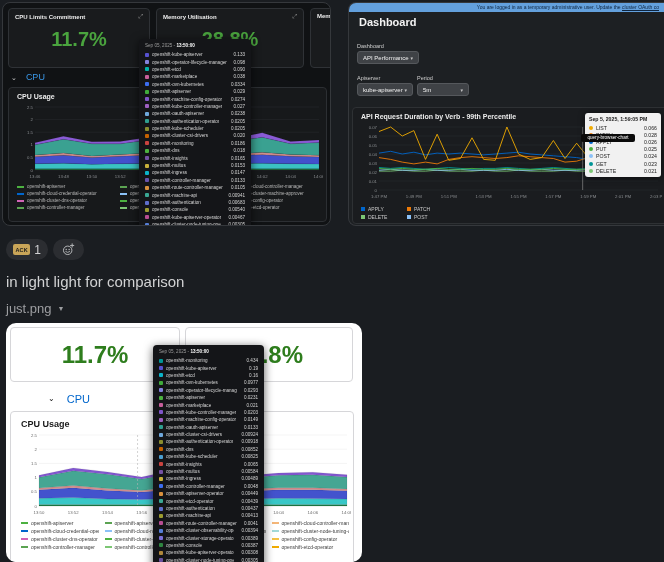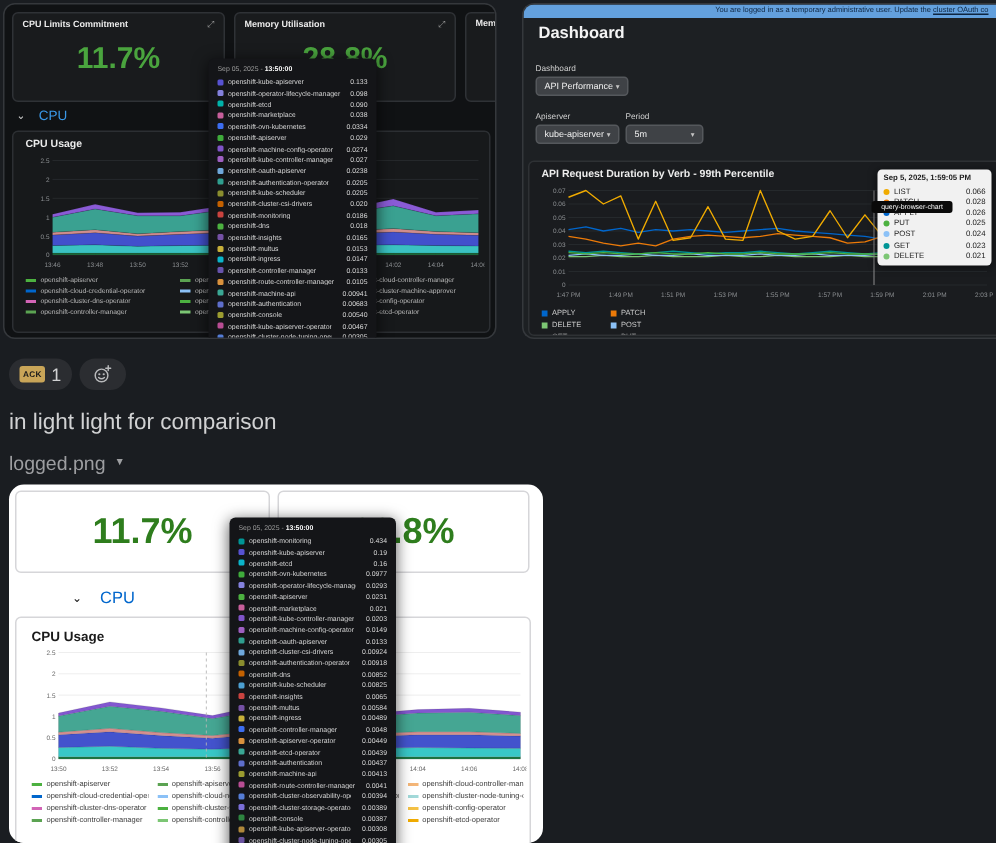--- a/index.html
+++ b/index.html
@@ -466,21 +466,21 @@
     <circle cx="7" cy="9" r="5.2" fill="none" stroke="#b8b9bb" stroke-width="1.2"></circle>
     <circle cx="5.2" cy="8" r="0.9" fill="#b8b9bb"></circle>
     <circle cx="8.8" cy="8" r="0.9" fill="#b8b9bb"></circle>
     <path d="M4.6 10.6 Q7 12.8 9.4 10.6" fill="none" stroke="#b8b9bb" stroke-width="1.1" stroke-linecap="round"></path>
     <path d="M12.5 1 v4 M10.5 3 h4" stroke="#b8b9bb" stroke-width="1.2" stroke-linecap="round"></path>
   </svg>
 </div>
 
 <div class="abs msg">in light light for comparison</div>
 <div class="abs fname">
-  <span>logged.png</span>
+  <span>just.png</span>
   <span class="tri">▼</span>
 </div>
 
 <div class="abs shotC">
   <div class="lcard" style="left:4px; width:170px;">
     <span class="lcard-v">11.7%</span>
   </div>
   <div class="lcard" style="left:179px; width:168px;">
     <span class="lcard-v">28.8%</span>
   </div>

